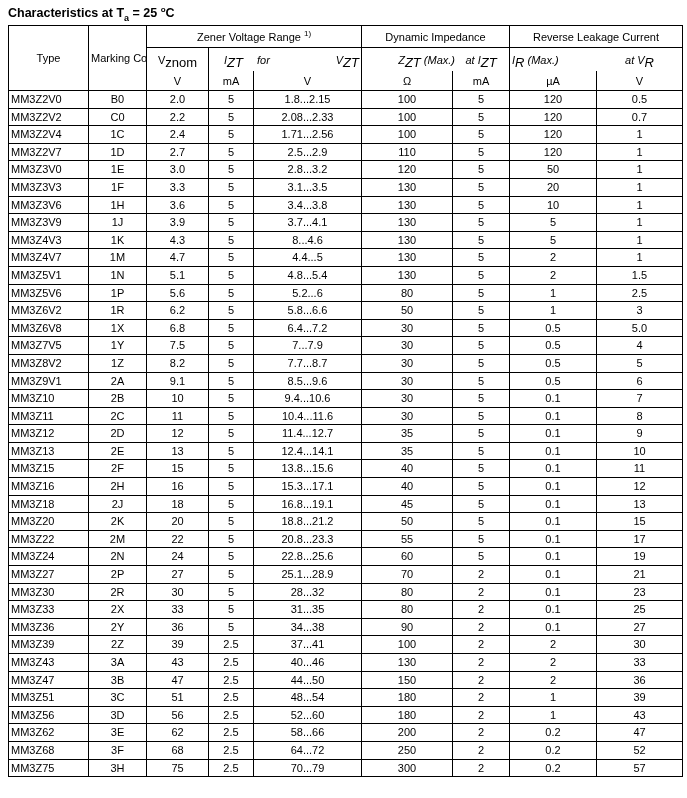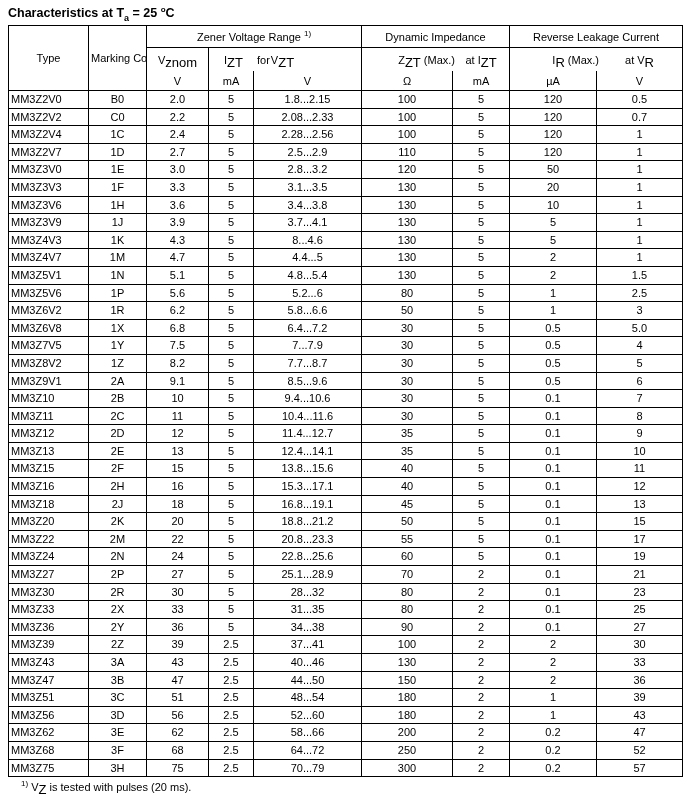--- a/index.html
+++ b/index.html
@@ -11,27 +11,27 @@
   table { border-collapse:collapse; table-layout:fixed; width:675px; }
   th, td { border:1px solid #000; font-size:11px; font-weight:normal; text-align:center;
            padding:0 2px; white-space:nowrap; overflow:hidden; }
   sub { font-size:13px; line-height:0; }
   sup { font-size:8px; line-height:0; }
   tr.ra th { height:21px;margin-left:40px; }
   tr.rb th { border-bottom:none; height:23px; vertical-align:middle; }
   tr.rc th { border-top:none; height:19px; vertical-align:middle; }
   tbody td { height:16.6px; line-height:16.6px; }
   td.left { text-align:left; }
-  .hflex { display:flex; align-items:center; width:100%; }
+  .hflex { display:flex; align-items:center; width:100%;font-style:italic; }
   .seg-izt { width:45px; text-align:center; }
   .seg-for { padding:0 1px; }
-  .seg-vzt { flex:1; text-align:left; }
+  .seg-vzt { flex:1; text-align:right; }
   .seg-zzt { width:91px; text-align:right; }
   .seg-atizt { flex:1; text-align:center; }
-  .seg-ir { width:87px; text-align:right; }
+  .seg-ir { width:87px; text-align:left; }
   .seg-atvr { flex:1; text-align:center; }
   .footnote { margin:4px 0 0 13px; font-size:11px; }
 </style>
 </head>
 <body>
 
 <div class="page">
 
   <div class="title"><span>Characteristics at T</span><sub>a</sub><span> = 25 </span><sup>o</sup><span>C</span></div>
 
@@ -108,21 +108,21 @@
           <td>100</td>
           <td>5</td>
           <td>120</td>
           <td>0.7</td>
         </tr>
         <tr>
           <td class="left">MM3Z2V4</td>
           <td>1C</td>
           <td>2.4</td>
           <td>5</td>
-          <td>2.28...2.56</td>
+          <td>1.71...2.56</td>
           <td>100</td>
           <td>5</td>
           <td>120</td>
           <td>1</td>
         </tr>
         <tr>
           <td class="left">MM3Z2V7</td>
           <td>1D</td>
           <td>2.7</td>
           <td>5</td>
@@ -513,15 +513,14 @@
           <td>2.5</td>
           <td>70...79</td>
           <td>300</td>
           <td>2</td>
           <td>0.2</td>
           <td>57</td>
         </tr>
       </tbody>
   </table>
 
-  <div class="footnote"><sup>1)</sup><span> V</span><sub>Z</sub><span> is tested with pulses (20 ms).</span></div>
 
 </div>
 
 </body></html>

